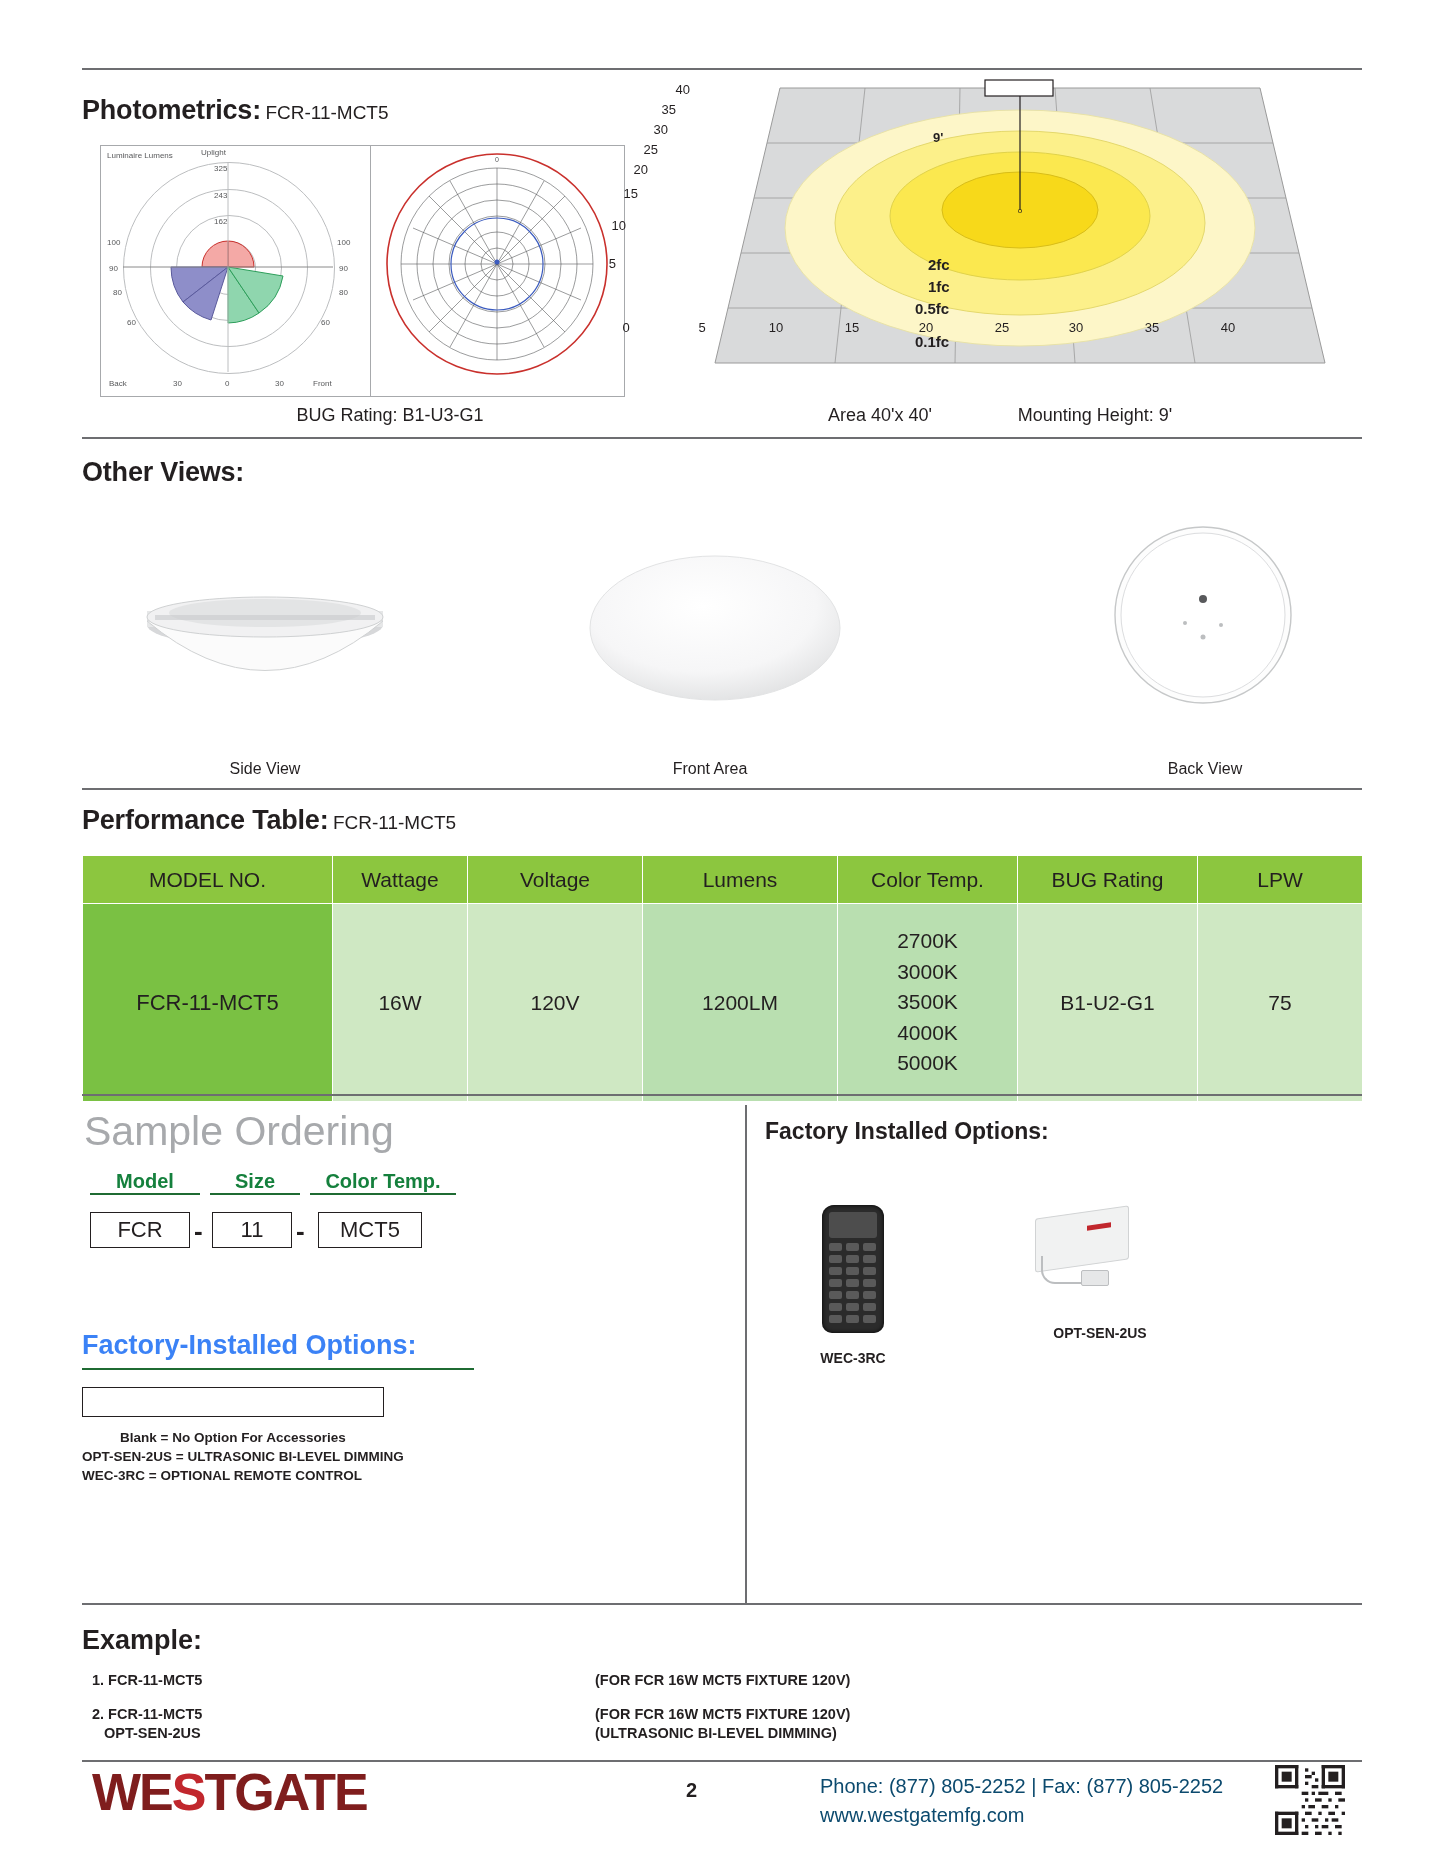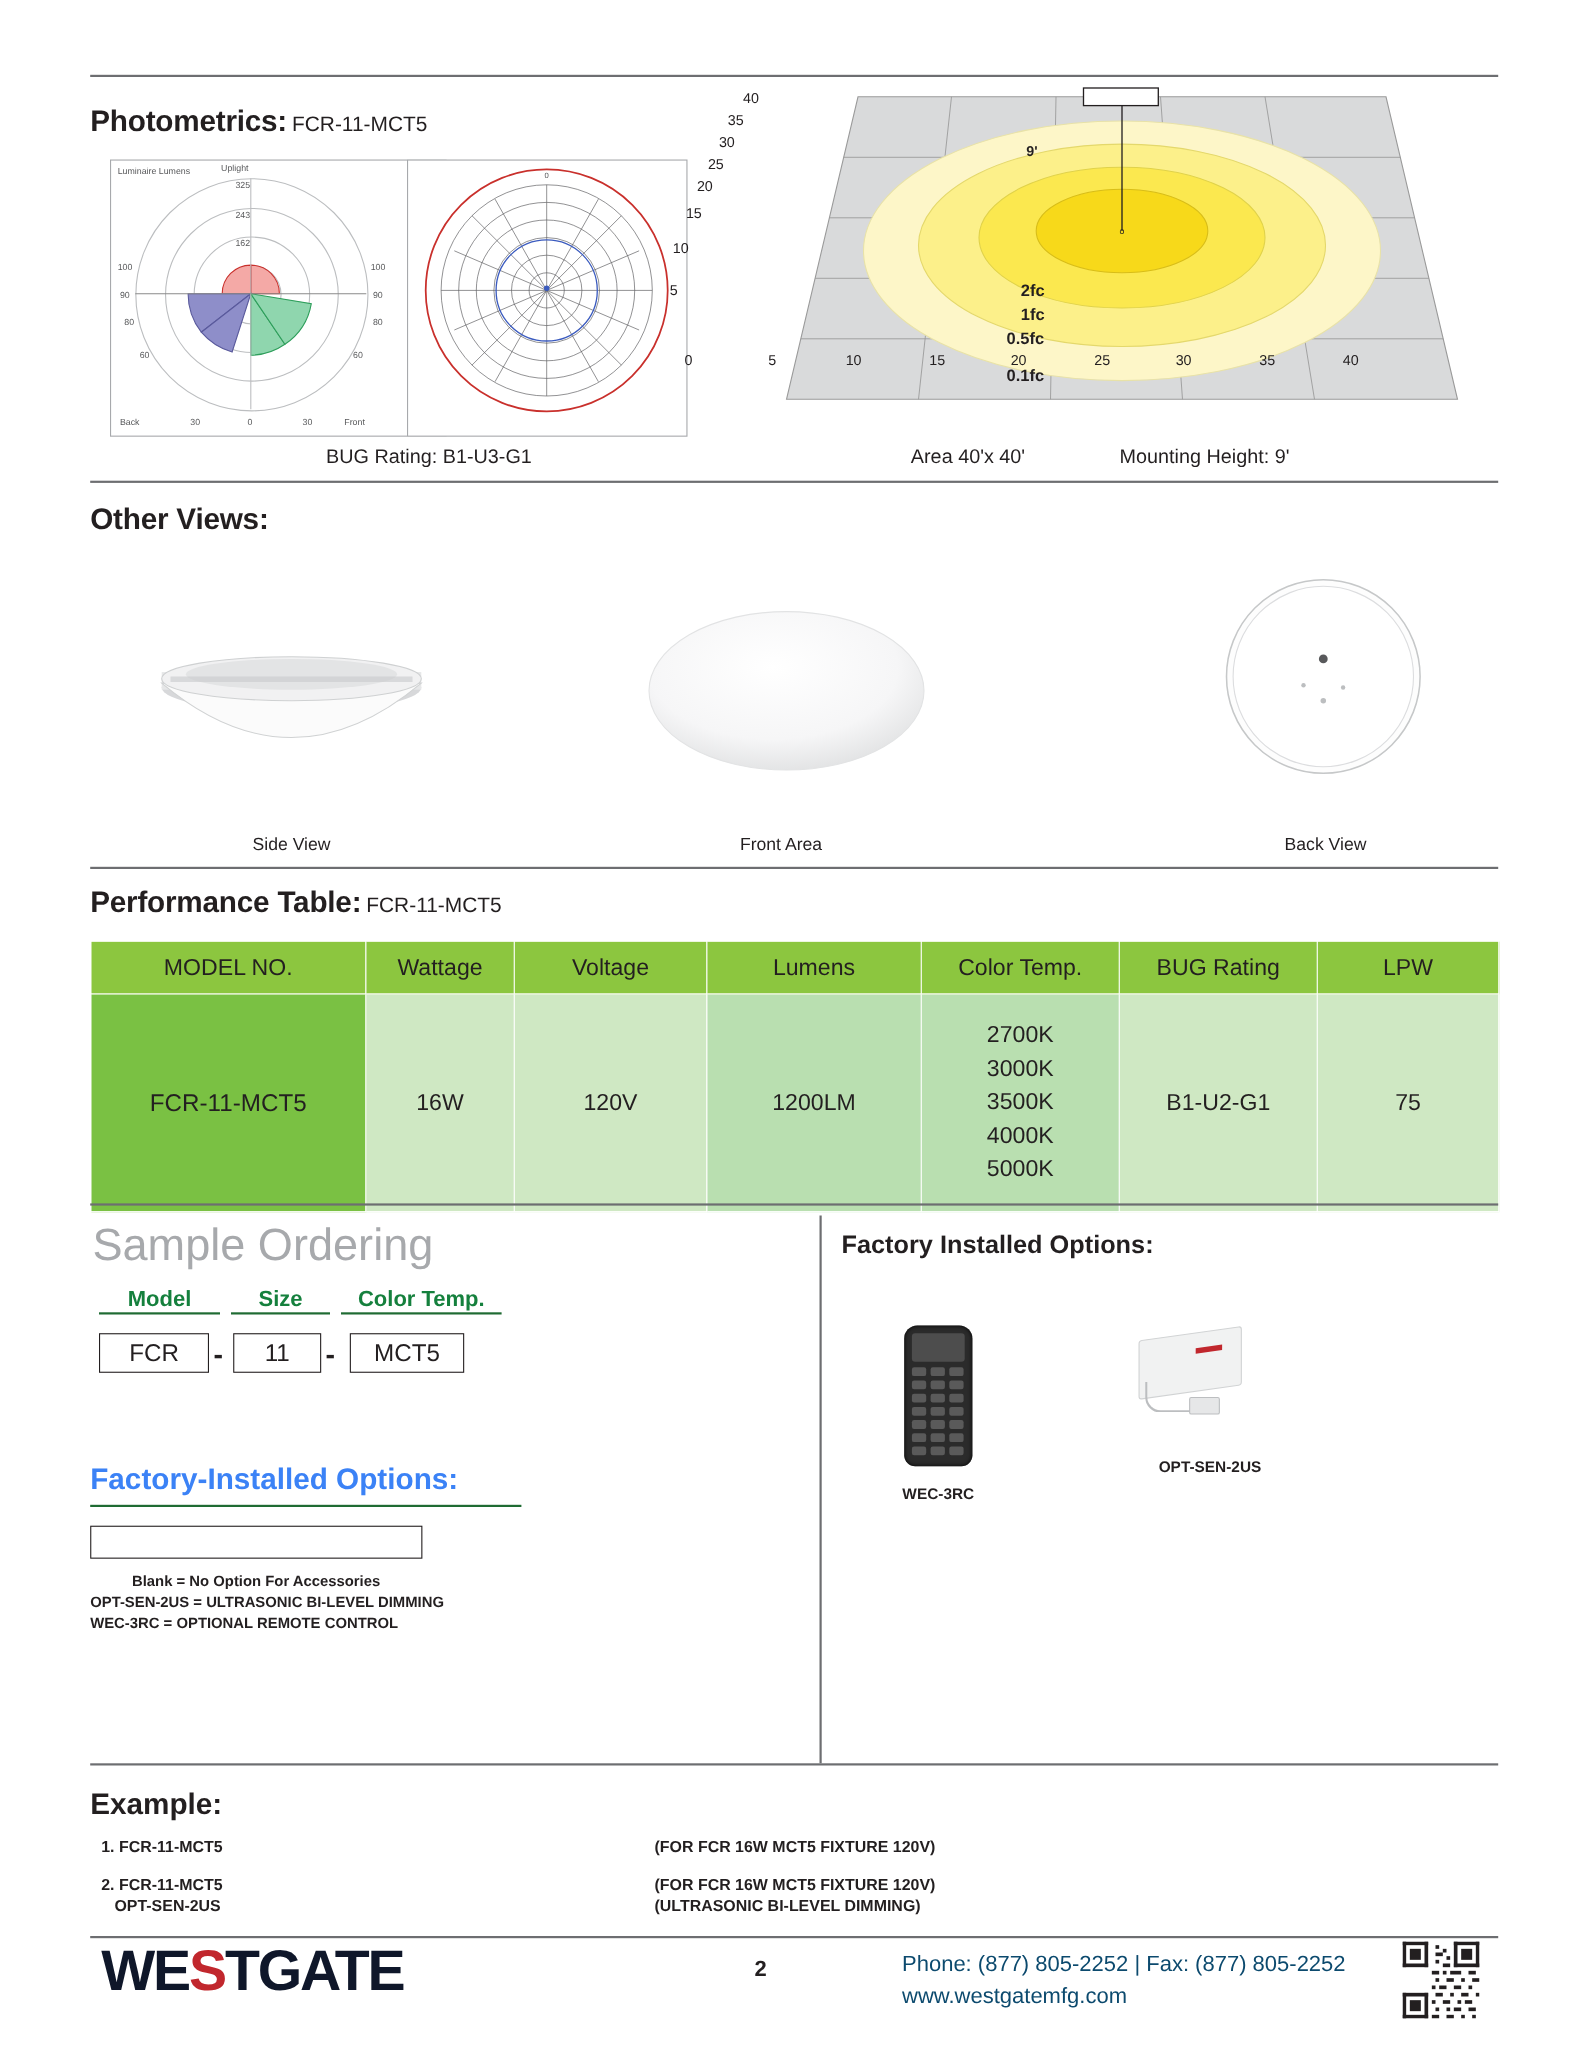--- a/index.html
+++ b/index.html
@@ -144,21 +144,21 @@
   #example-title { position: absolute; left: 82px; top: 1625px; font-size: 27px; font-weight: bold; }
   .ex-left { position: absolute; font-size: 14.5px; font-weight: bold; }
   .ex-right { position: absolute; font-size: 14.5px; font-weight: bold; }
 
   
   #footer-hr { position: absolute; left: 82px; top: 1760px; width: 1280px; height: 2px; background: #6d6e71; }
   #logo {
     position: absolute; left: 92px; top: 1762px;
     font-size: 52px; font-weight: bold; letter-spacing: -2px; font-family: "Liberation Sans", sans-serif;
   }
-  #logo .blue { color: #0f172a; }
+  #logo .blue { color: #7f1d1d; }
   #logo .red { color: #c1272d; }
   #page-num { position: absolute; left: 686px; top: 1779px; font-size: 20px; font-weight: bold; }
   #contact { position: absolute; left: 820px; top: 1772px; font-size: 20px; line-height: 1.45; color: #0c4a6e; }
   #qr { position: absolute; left: 1275px; top: 1765px; width: 70px; height: 70px; }
 
   
   #iso-wrap { position: absolute; left: 660px; top: 78px; width: 680px; height: 320px; }
   .iso-ytick { position: absolute; font-size: 13px; color: #231f20; text-align: right; width: 30px; }
   .iso-xtick { position: absolute; font-size: 13px; color: #231f20; text-align: center; width: 24px; }
   .fc-label { position: absolute; font-size: 15px; font-weight: bold; color: #231f20; }

